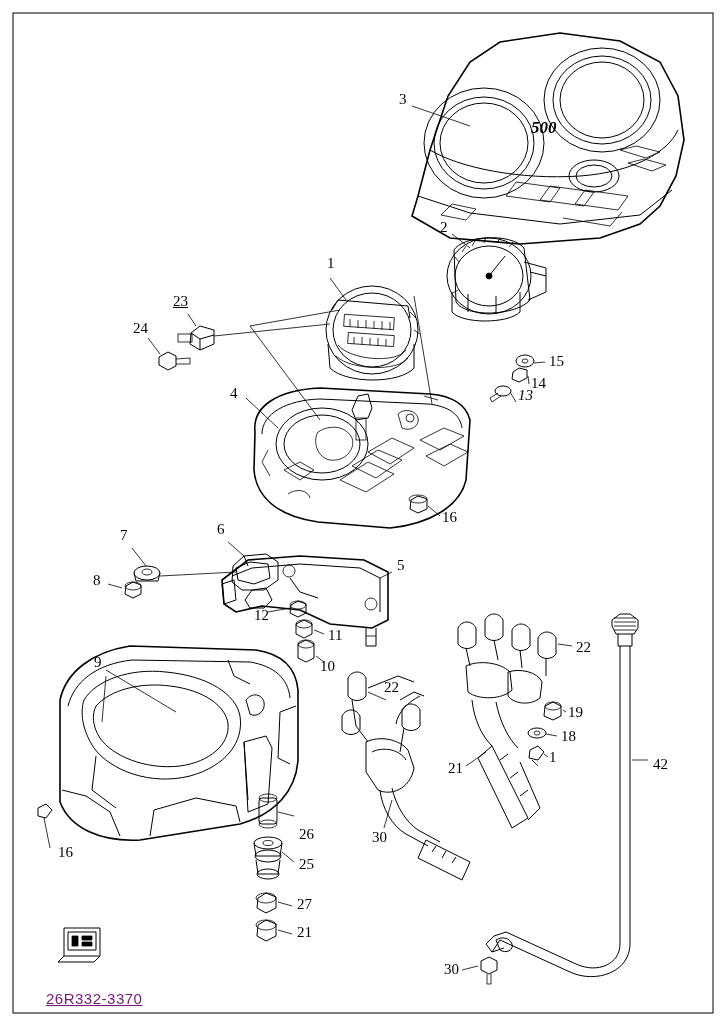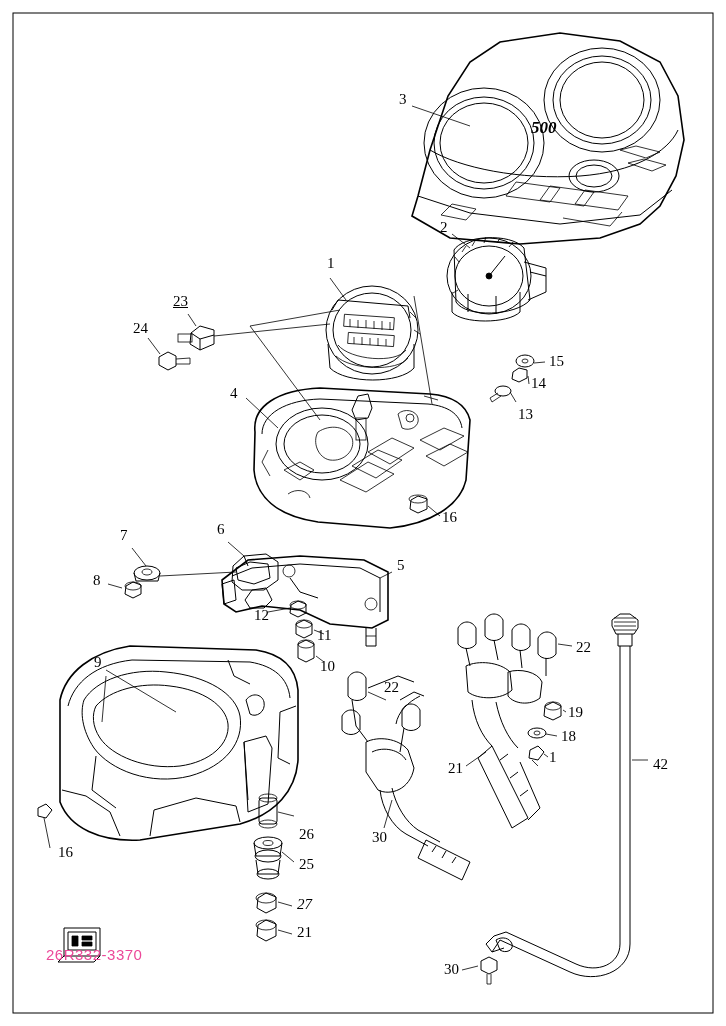--- a/index.html
+++ b/index.html
@@ -28,26 +28,27 @@
     position: absolute;
     font-family: "Liberation Serif", serif;
     font-size: 15px;
     color: #000000;
     line-height: 1;
     white-space: nowrap;
   }
   #part-number-label {
     position: absolute;
     left: 46px;
-    top: 946px;
+    top: 990px;
     font-family: "Liberation Sans", sans-serif;
     font-size: 15px;
     letter-spacing: 0.5px;
-    color: #ec4899;
+    color: #701a75;
     white-space: nowrap;
+    text-decoration: underline;
   }
   .ln { stroke: #000; stroke-width: 1; fill: none; }
   .ln2 { stroke: #000; stroke-width: 1.6; fill: none; }
   .thin { stroke: #000; stroke-width: 0.8; fill: none; }
   .fillblk { fill: #000; stroke: #000; stroke-width: 0.8; }
 </style>
 </head>
 <body>
 
 <div id="page">
@@ -350,38 +351,38 @@
   <div class="callout" style="left:327px;  top:256px;">1</div>
   <div class="callout" style="left:440px;  top:220px;">2</div>
   <div class="callout" style="left:399px;  top:92px;">3</div>
   <div class="callout" style="left:230px;  top:386px;">4</div>
   <div class="callout" style="left:397px;  top:558px;">5</div>
   <div class="callout" style="left:217px;  top:522px;">6</div>
   <div class="callout" style="left:120px;  top:528px;">7</div>
   <div class="callout" style="left:93px;   top:573px;">8</div>
   <div class="callout" style="left:94px;   top:655px;">9</div>
   <div class="callout" style="left:320px;  top:659px;">10</div>
-  <div class="callout" style="left:317px;  top:628px;">11</div>
+  <div class="callout" style="left:328px;  top:628px;">11</div>
   <div class="callout" style="left:254px;  top:608px;">12</div>
-  <div class="callout" style="left:518px;  top:407px;">13</div>
+  <div class="callout" style="left:518px;  top:388px;font-style:italic;">13</div>
   <div class="callout" style="left:531px;  top:376px;">14</div>
   <div class="callout" style="left:549px;  top:354px;">15</div>
   <div class="callout" style="left:442px;  top:510px;">16</div>
   <div class="callout" style="left:58px;   top:845px;">16</div>
   <div class="callout" style="left:549px;  top:750px;">1</div>
   <div class="callout" style="left:561px;  top:729px;">18</div>
   <div class="callout" style="left:568px;  top:705px;">19</div>
   <div class="callout" style="left:372px;  top:830px;">30</div>
   <div class="callout" style="left:448px;  top:761px;">21</div>
   <div class="callout" style="left:384px;  top:680px;">22</div>
   <div class="callout" style="left:576px;  top:640px;">22</div>
   <div class="callout" style="left:173px;  top:294px;text-decoration:underline;">23</div>
   <div class="callout" style="left:133px;  top:321px;">24</div>
   <div class="callout" style="left:299px;  top:857px;">25</div>
   <div class="callout" style="left:299px;  top:827px;">26</div>
-  <div class="callout" style="left:297px;  top:897px;font-style:italic;">27</div>
+  <div class="callout" style="left:297px;  top:897px;">27</div>
   <div class="callout" style="left:297px;  top:925px;">21</div>
   <div class="callout" style="left:653px;  top:757px;">42</div>
   <div class="callout" style="left:444px;  top:962px;">30</div>
 
   <div id="part-number-label">26R332-3370</div>
 
 </div>
 
 </body></html>

